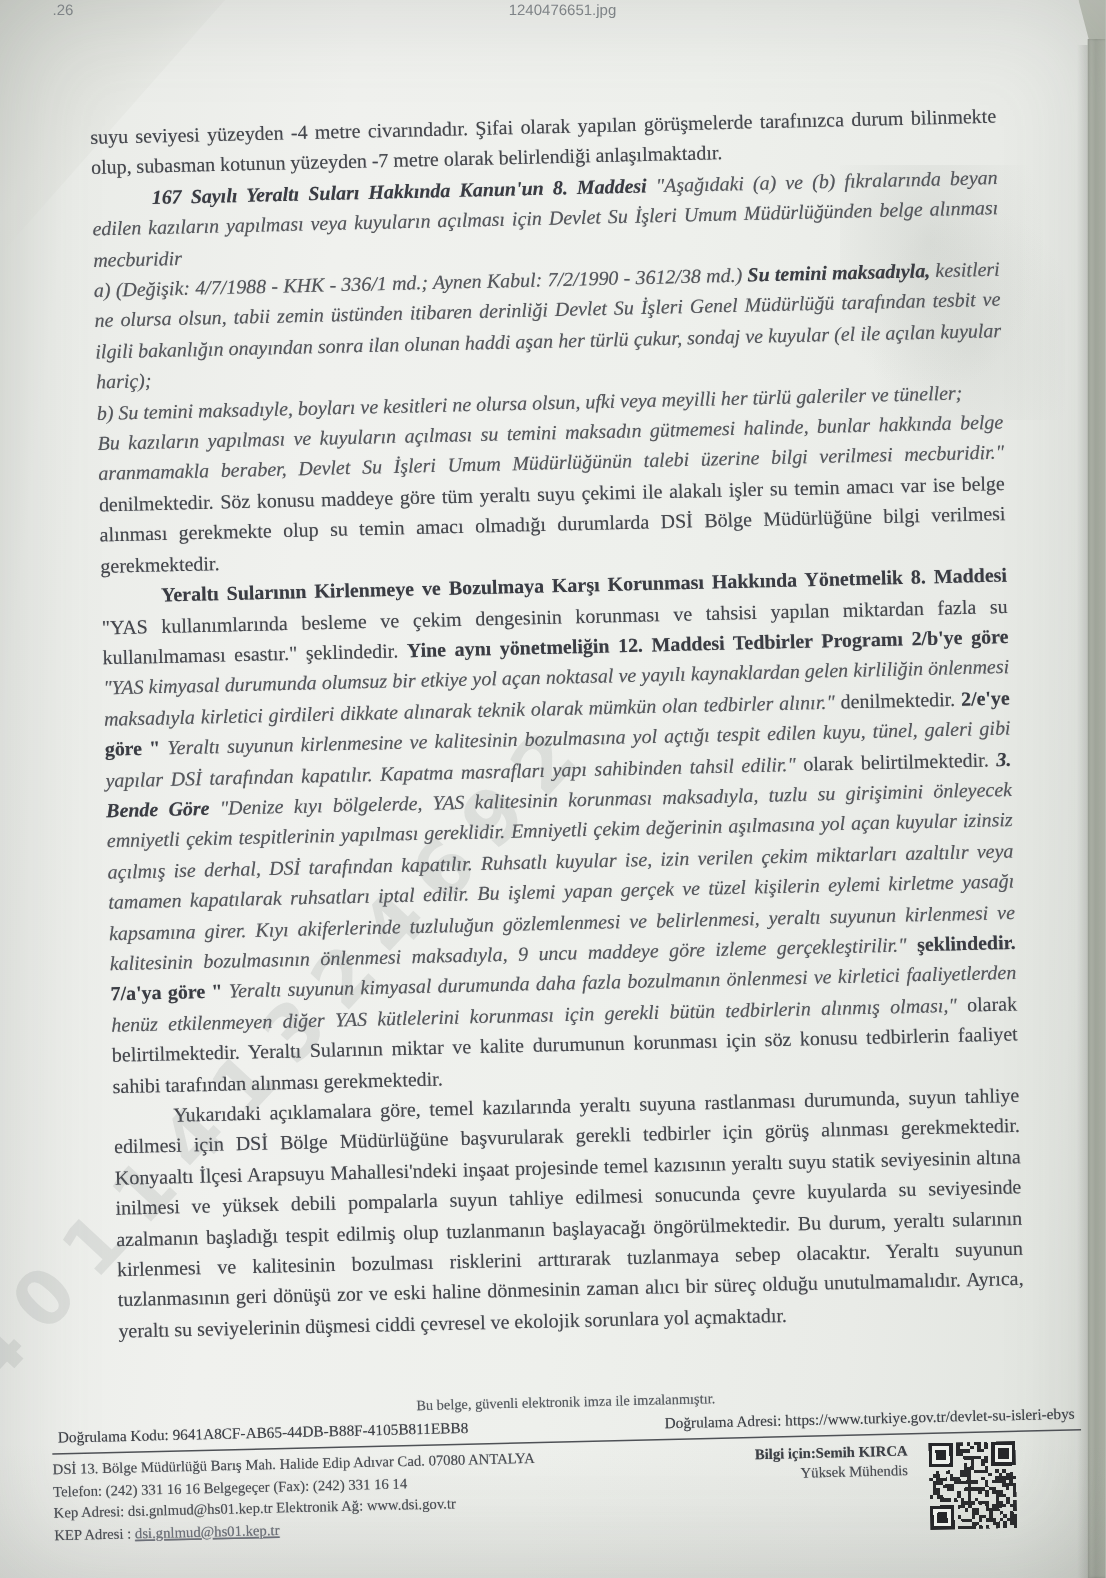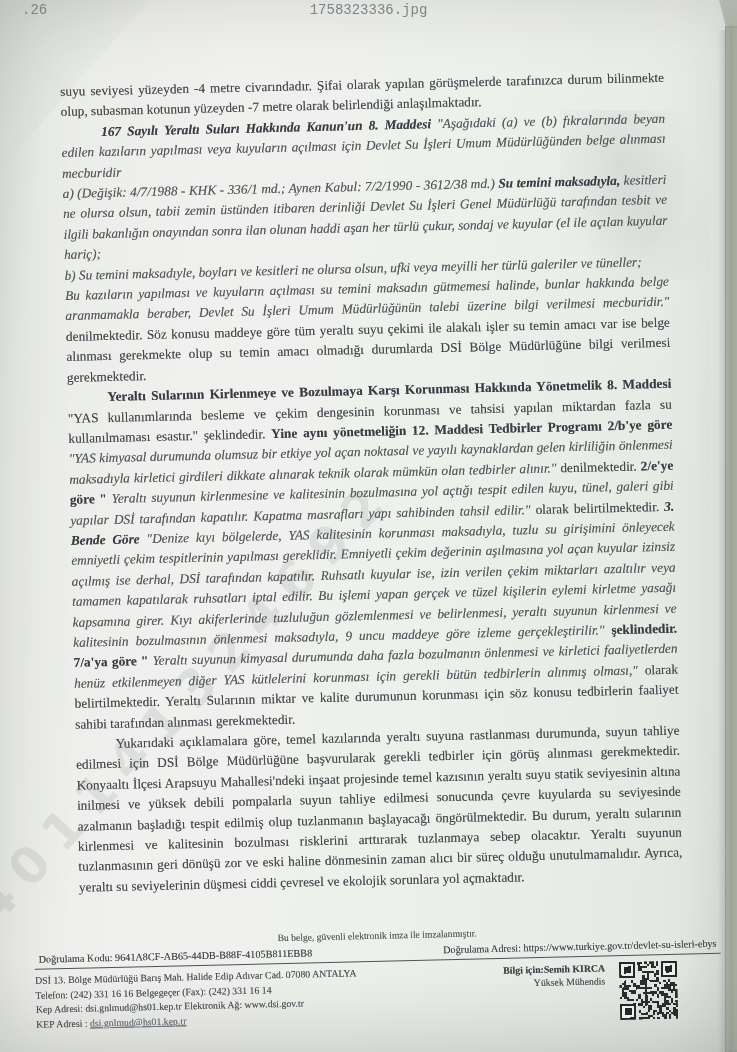--- a/index.html
+++ b/index.html
@@ -19,22 +19,22 @@
   .paper-edge-shadow{position:absolute;top:30px;bottom:0;right:11px;width:8px;
     background:linear-gradient(90deg,rgba(0,0,0,0),rgba(60,65,58,.18));}
   .backdrop-right{position:absolute;top:26px;bottom:0;right:0;width:12px;
     background:linear-gradient(90deg,#b9beb3,#a6aba0 45%,#b3b8ac);
     box-shadow:inset 1px 0 2px rgba(0,0,0,.18);}
   .vignette{position:absolute;inset:0;pointer-events:none;
     box-shadow:inset 0 0 70px rgba(90,95,88,.20);}
   .bottom-shade{position:absolute;left:0;right:0;bottom:0;height:90px;pointer-events:none;
     background:linear-gradient(180deg,rgba(0,0,0,0),rgba(120,125,115,.10));}
 
-  .viewer-bar{position:absolute;top:1px;left:0;right:0;height:14px;
-    font-family:Liberation Mono, monospace;font-size:14px;color:#82878b;}
+  .viewer-bar{position:absolute;top:1px;left:13px;right:0;height:14px;
+    font-family:Liberation Sans, sans-serif;font-size:10px;color:#82878b;}
   .viewer-page{position:absolute;left:22px;top:1px;}
   .viewer-file{position:absolute;left:0;right:0;top:1px;text-align:center;}
 
   .watermark{position:absolute;left:-70px;top:930px;pointer-events:none;z-index:5;
     transform:rotate(-47deg);transform-origin:0 0;
     font-family:"DejaVu Sans",sans-serif;font-weight:bold;
     font-size:50px;letter-spacing:14px;color:rgba(108,116,110,.14);white-space:nowrap;}
   .ghost-stamp{position:absolute;left:560px;top:110px;width:150px;height:170px;pointer-events:none;
     background:radial-gradient(ellipse at 40% 30%,rgba(130,138,130,.16),rgba(130,138,130,0) 60%),
                radial-gradient(ellipse at 60% 70%,rgba(130,138,130,.12),rgba(130,138,130,0) 55%);}
@@ -68,21 +68,21 @@
 
 <div class="photo">
   <div class="fold-tl"></div>
   <div class="backdrop-corner"></div>
   <div class="paper-edge-shadow"></div>
   <div class="backdrop-right"></div>
   <div class="ghost-stamp"></div>
 
   <div class="viewer-bar">
     <span class="viewer-page">.26</span>
-    <span class="viewer-file">1758323336.jpg</span>
+    <span class="viewer-file">1240476651.jpg</span>
   </div>
 
   <div class="content">
     <div id="doc-body">
         <p><span class="r">suyu seviyesi yüzeyden -4 metre civarındadır. Şifai olarak yapılan görüşmelerde tarafınızca durum bilinmekte olup, subasman kotunun yüzeyden -7 metre olarak belirlendiği anlaşılmaktadır.</span></p>
         <p class="indent"><span class="bi">167 Sayılı Yeraltı Suları Hakkında Kanun'un 8. Maddesi </span><span class="i">"Aşağıdaki (a) ve (b) fıkralarında beyan edilen kazıların yapılması veya kuyuların açılması için Devlet Su İşleri Umum Müdürlüğünden belge alınması mecburidir</span></p>
         <p><span class="i">a) (Değişik: 4/7/1988 - KHK - 336/1 md.; Aynen Kabul: 7/2/1990 - 3612/38 md.) </span><span class="bi">Su temini maksadıyla, </span><span class="i">kesitleri ne olursa olsun, tabii zemin üstünden itibaren derinliği Devlet Su İşleri Genel Müdürlüğü tarafından tesbit ve ilgili bakanlığın onayından sonra ilan olunan haddi aşan her türlü çukur, sondaj ve kuyular (el ile açılan kuyular hariç);</span></p>
         <p><span class="i">b) Su temini maksadıyle, boyları ve kesitleri ne olursa olsun, ufki veya meyilli her türlü galeriler ve tüneller;</span></p>
         <p><span class="i">Bu kazıların yapılması ve kuyuların açılması su temini maksadın gütmemesi halinde, bunlar hakkında belge aranmamakla beraber, Devlet Su İşleri Umum Müdürlüğünün talebi üzerine bilgi verilmesi mecburidir." </span><span class="r">denilmektedir. Söz konusu maddeye göre tüm yeraltı suyu çekimi ile alakalı işler su temin amacı var ise belge alınması gerekmekte olup su temin amacı olmadığı durumlarda DSİ Bölge Müdürlüğüne bilgi verilmesi gerekmektedir.</span></p>
         <p class="indent"><span class="b">Yeraltı Sularının Kirlenmeye ve Bozulmaya Karşı Korunması Hakkında Yönetmelik 8. Maddesi </span><span class="r">"YAS kullanımlarında besleme ve çekim dengesinin korunması ve tahsisi yapılan miktardan fazla su kullanılmaması esastır." şeklindedir. </span><span class="b">Yine aynı yönetmeliğin 12. Maddesi Tedbirler Programı 2/b'ye göre </span><span class="i">"YAS kimyasal durumunda olumsuz bir etkiye yol açan noktasal ve yayılı kaynaklardan gelen kirliliğin önlenmesi maksadıyla kirletici girdileri dikkate alınarak teknik olarak mümkün olan tedbirler alınır." </span><span class="r">denilmektedir. </span><span class="b">2/e'ye göre " </span><span class="i">Yeraltı suyunun kirlenmesine ve kalitesinin bozulmasına yol açtığı tespit edilen kuyu, tünel, galeri gibi yapılar DSİ tarafından kapatılır. Kapatma masrafları yapı sahibinden tahsil edilir." </span><span class="r">olarak belirtilmektedir. </span><span class="bi">3. Bende Göre </span><span class="i">"Denize kıyı bölgelerde, YAS kalitesinin korunması maksadıyla, tuzlu su girişimini önleyecek emniyetli çekim tespitlerinin yapılması gereklidir. Emniyetli çekim değerinin aşılmasına yol açan kuyular izinsiz açılmış ise derhal, DSİ tarafından kapatılır. Ruhsatlı kuyular ise, izin verilen çekim miktarları azaltılır veya tamamen kapatılarak ruhsatları iptal edilir. Bu işlemi yapan gerçek ve tüzel kişilerin eylemi kirletme yasağı kapsamına girer. Kıyı akiferlerinde tuzluluğun gözlemlenmesi ve belirlenmesi, yeraltı suyunun kirlenmesi ve kalitesinin bozulmasının önlenmesi maksadıyla, 9 uncu maddeye göre izleme gerçekleştirilir." </span><span class="b">şeklindedir. 7/a'ya göre " </span><span class="i">Yeraltı suyunun kimyasal durumunda daha fazla bozulmanın önlenmesi ve kirletici faaliyetlerden henüz etkilenmeyen diğer YAS kütlelerini korunması için gerekli bütün tedbirlerin alınmış olması," </span><span class="r">olarak belirtilmektedir. Yeraltı Sularının miktar ve kalite durumunun korunması için söz konusu tedbirlerin faaliyet sahibi tarafından alınması gerekmektedir.</span></p>

